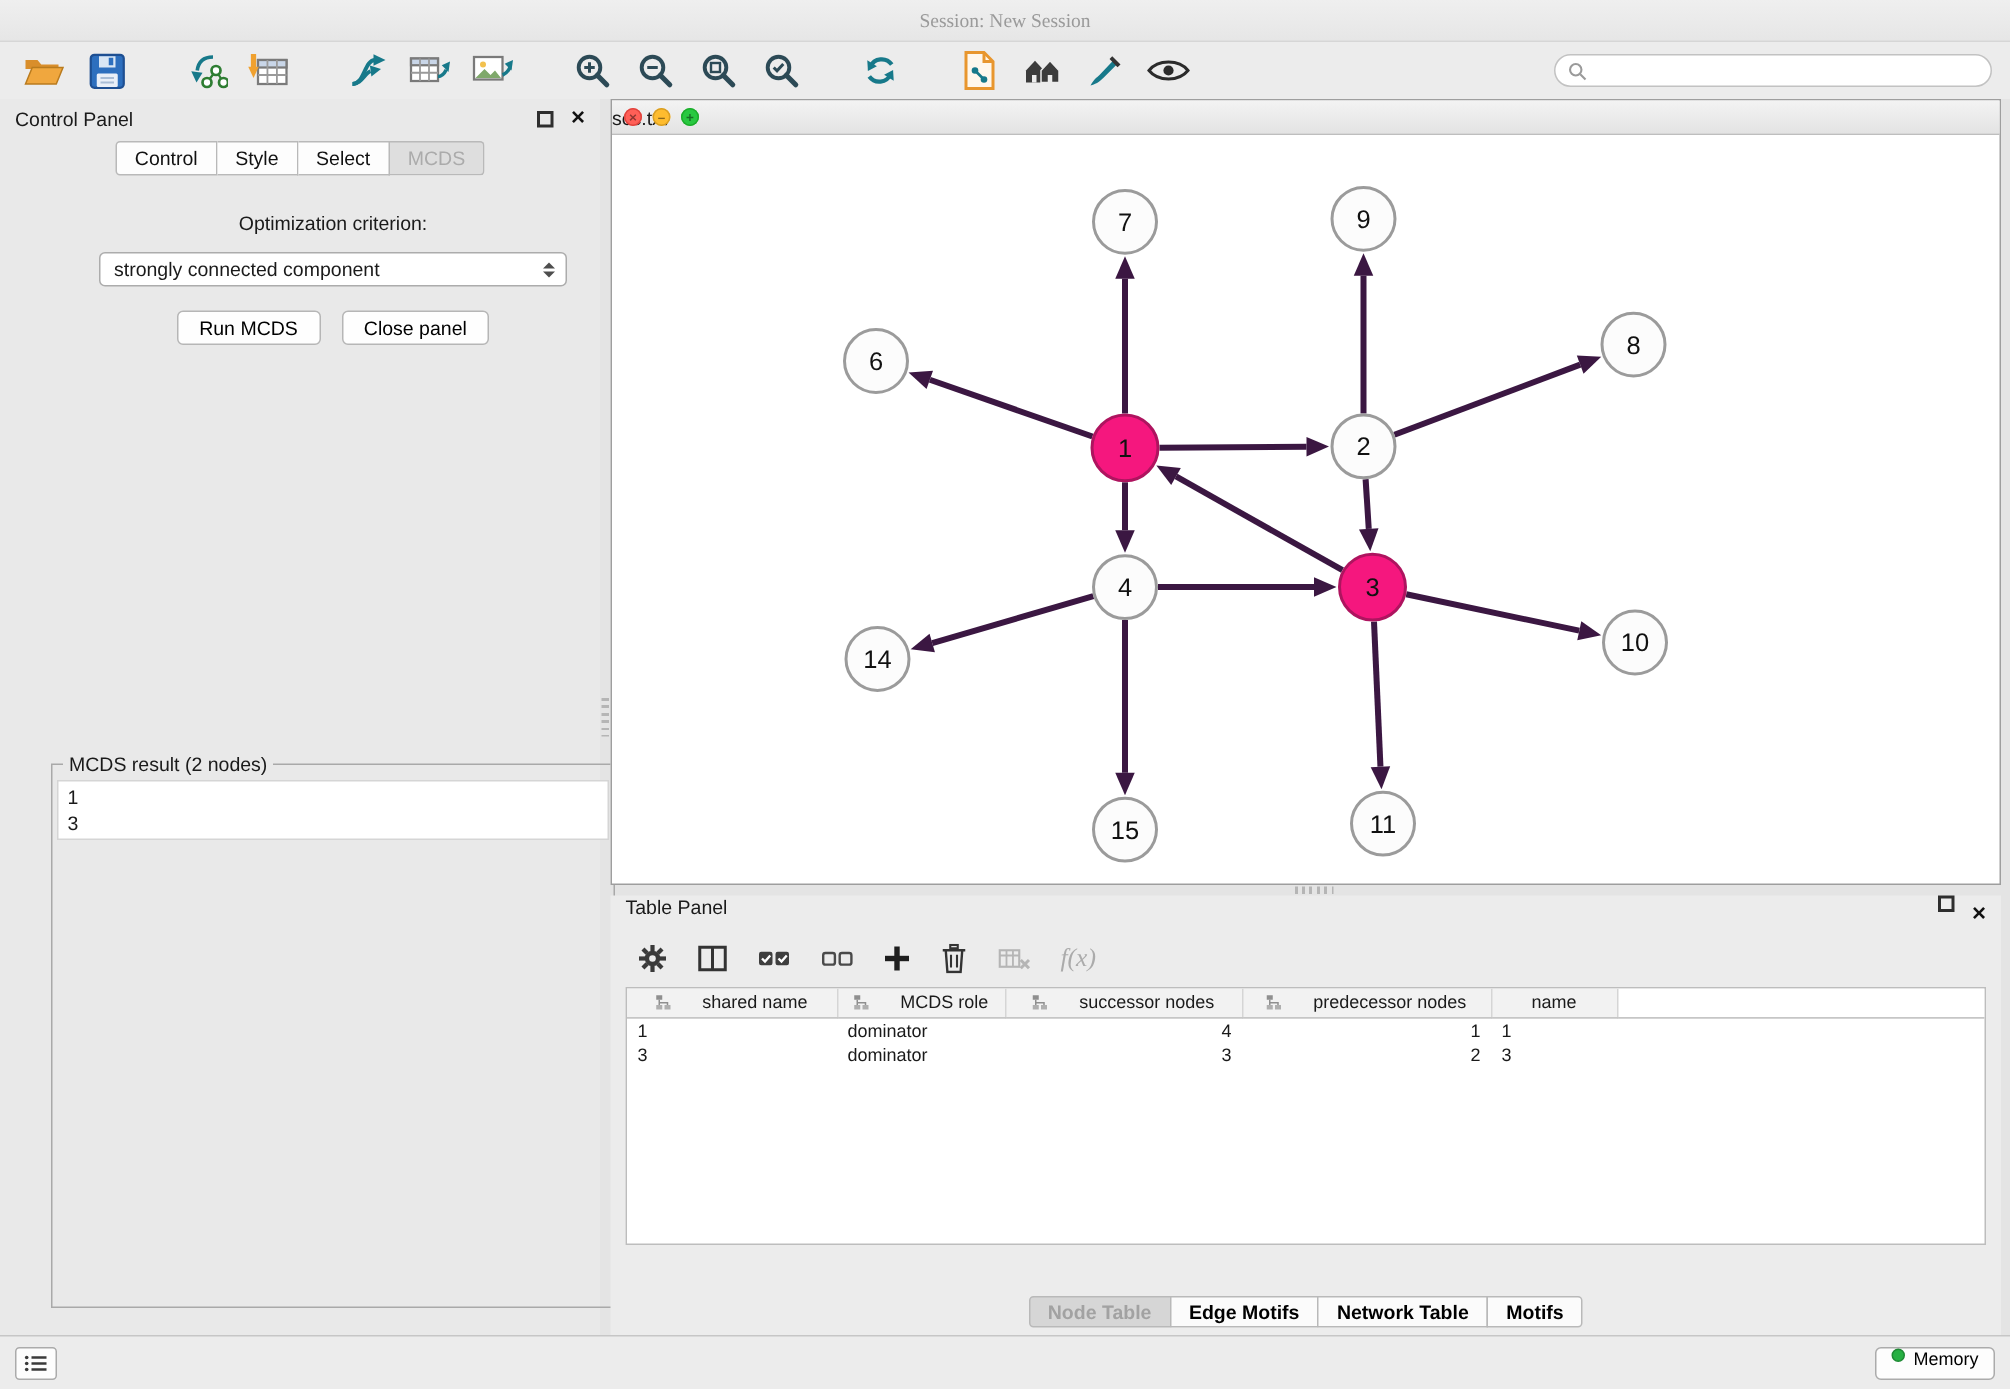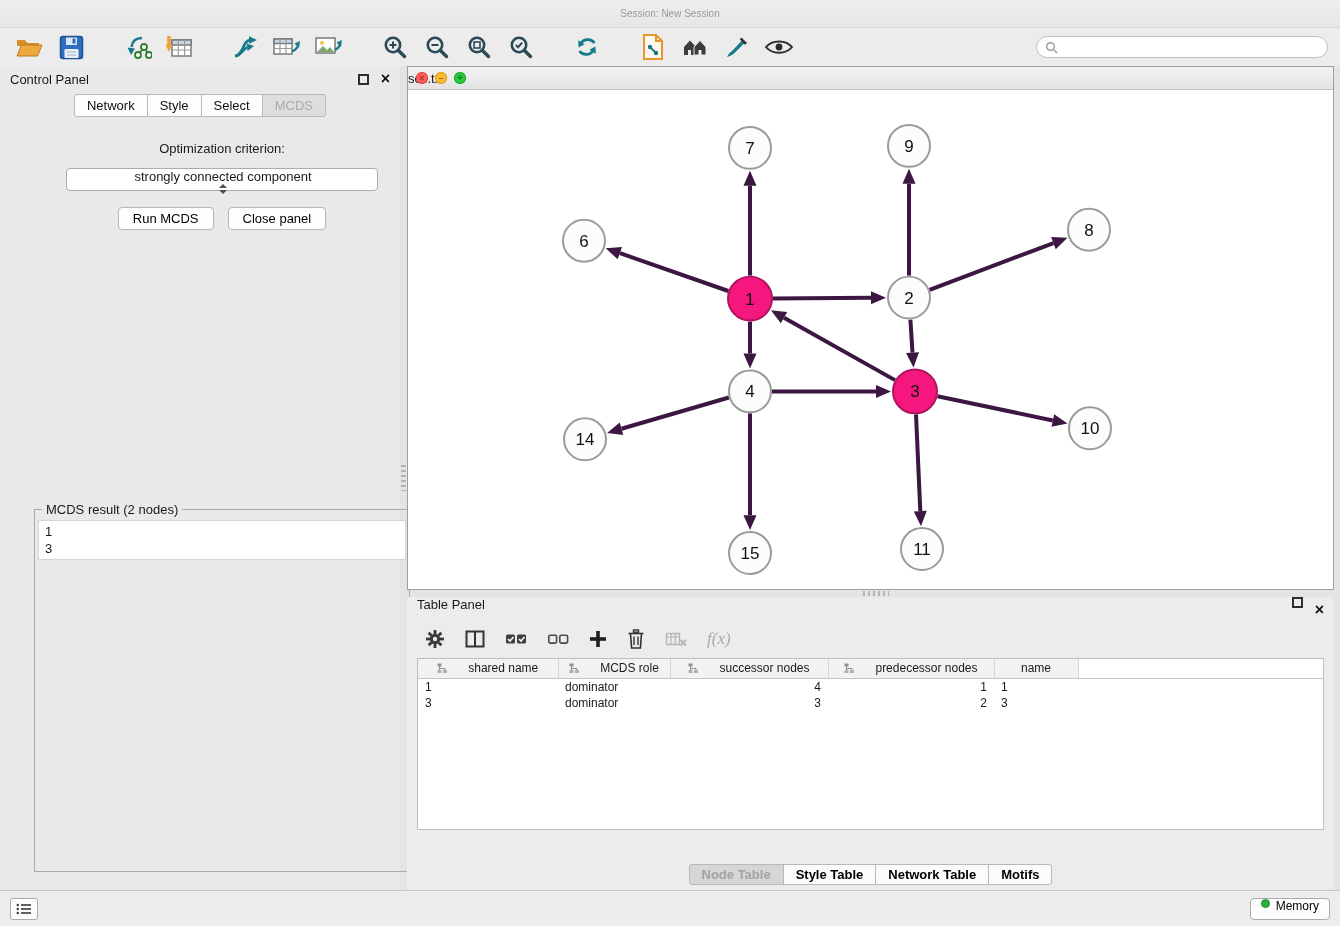--- a/index.html
+++ b/index.html
@@ -3,21 +3,21 @@
 <meta charset="utf-8">
 <style>
   * { margin:0; padding:0; box-sizing:border-box; }
   html,body { width:1340px; height:926px; }
   body { font-family:"Liberation Sans",sans-serif; background:#E2E2E2; font-size:13px; color:#1A1A1A; }
   .app { width:1340px; height:926px; display:flex; flex-direction:column; background:#ECECEC; overflow:hidden; }
 
   
   .titlebar { height:28px; background:linear-gradient(#EFEFEF,#E6E6E6); border-bottom:1px solid #D6D6D6;
               display:flex; align-items:center; justify-content:center; }
-  .titlebar .title { color:#9A9A9A; font-size:10px; }
+  .titlebar .title { color:#9A9A9A; font-size:13px;font-family:Liberation Serif, serif; }
 
   
   .main-toolbar { height:38px; display:flex; align-items:center; padding:0 12px; gap:8px; background:#ECECEC; }
   button.tb { background:none; border:none; width:34px; height:32px; display:flex; align-items:center;
               justify-content:center; cursor:pointer; padding:0; }
   .tb-gap { width:16px; flex:none; }
   .search-wrap { margin-left:auto; width:292px; height:22px; border:1px solid #C2C2C2; border-radius:12px;
                  background:#fff; display:flex; align-items:center; padding:0 8px; gap:5px; }
   .search-wrap input { border:none; outline:none; flex:1; font-size:13px; background:transparent;
                        font-family:"Liberation Sans",sans-serif; }
@@ -33,21 +33,21 @@
   .close-btn { font-size:16px; font-weight:900; color:#111; line-height:1; background:none; border:none; cursor:pointer; }
   .cp-tabs { display:flex; justify-content:center; padding-top:2px; }
   .cp-tab { font-size:13px; padding:3px 12px; background:#FDFDFD; border:1px solid #B9B9B9; border-left:none;
             color:#111; cursor:pointer; }
   .cp-tab:first-child { border-left:1px solid #B9B9B9; border-radius:3px 0 0 3px; }
   .cp-tab:last-child { border-radius:0 3px 3px 0; }
   .cp-tab.active { background:#DEDEDE; color:#ABABAB; }
   .cp-content { flex:1; display:flex; flex-direction:column; align-items:center; padding-top:24px; min-height:0;padding-left:44px; }
   .opt-label { font-size:13px; }
   .combo { margin-top:12px; width:312px; height:23px; background:#FFF; border:1px solid #ACACAC; border-radius:4px;
-           display:flex; align-items:center; padding:0 7px 0 9px; cursor:pointer;flex-direction:column; }
+           display:flex; align-items:center; padding:0 7px 0 9px; cursor:pointer; }
   .combo .val { flex:1; font-size:13px; }
   .combo .arrows { display:flex; flex-direction:column; gap:2px; align-items:center; }
   .combo .arrows i { width:0; height:0; border-left:4px solid transparent; border-right:4px solid transparent; display:block; }
   .combo .arrows .up { border-bottom:4px solid #4E4E4E; }
   .combo .arrows .dn { border-top:4px solid #4E4E4E; }
   .btn-row { margin-top:16px; display:flex; gap:14px; }
   .mac-btn { font-size:13px; padding:3px 14px; background:#FEFEFE; border:1px solid #B6B6B6; border-radius:4px; cursor:pointer;
              font-family:"Liberation Sans",sans-serif; }
   .result-box { margin:auto 12px 18px; width:376px; height:370px; border:1px solid #A9A9A9; padding:3px;
                 display:flex; flex-direction:column; }
@@ -262,21 +262,21 @@
   <div class="workspace">
 
     <aside class="control-panel">
       <div class="panel-header">
         <span>Control Panel</span>
         <span class="sp"></span>
         <button class="float-btn"></button>
         <button class="close-btn">×</button>
       </div>
       <div class="cp-tabs">
-        <button class="cp-tab">Network</button>
+        <button class="cp-tab">Control</button>
         <button class="cp-tab">Style</button>
         <button class="cp-tab">Select</button>
         <button class="cp-tab active">MCDS</button>
       </div>
       <div class="cp-content">
         <div class="opt-label">Optimization criterion:</div>
         <div class="combo">
           <span class="val">strongly connected component</span>
           <span class="arrows">
               <i class="up"></i>
@@ -546,21 +546,21 @@
                 <td class="num">2</td>
                 <td>3</td>
                 <td></td>
               </tr>
             </tbody>
           </table>
         </div>
 
         <div class="tp-tabs">
           <button class="tp-tab active">Node Table</button>
-          <button class="tp-tab">Style Table</button>
+          <button class="tp-tab">Edge Motifs</button>
           <button class="tp-tab">Network Table</button>
           <button class="tp-tab">Motifs</button>
         </div>
       </section>
     </div>
   </div>
 
   <footer class="statusbar">
     <button class="list-btn">
       <svg width="16" height="12" viewBox="0 0 16 12">

